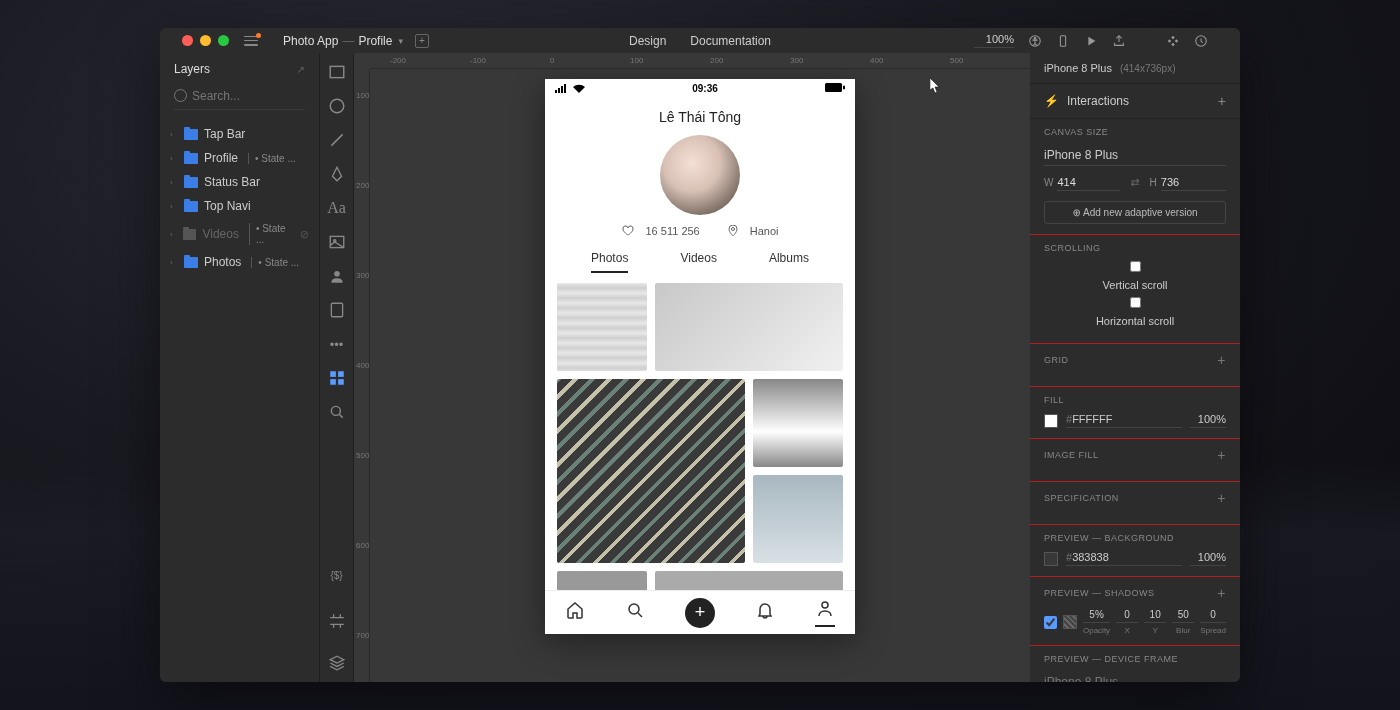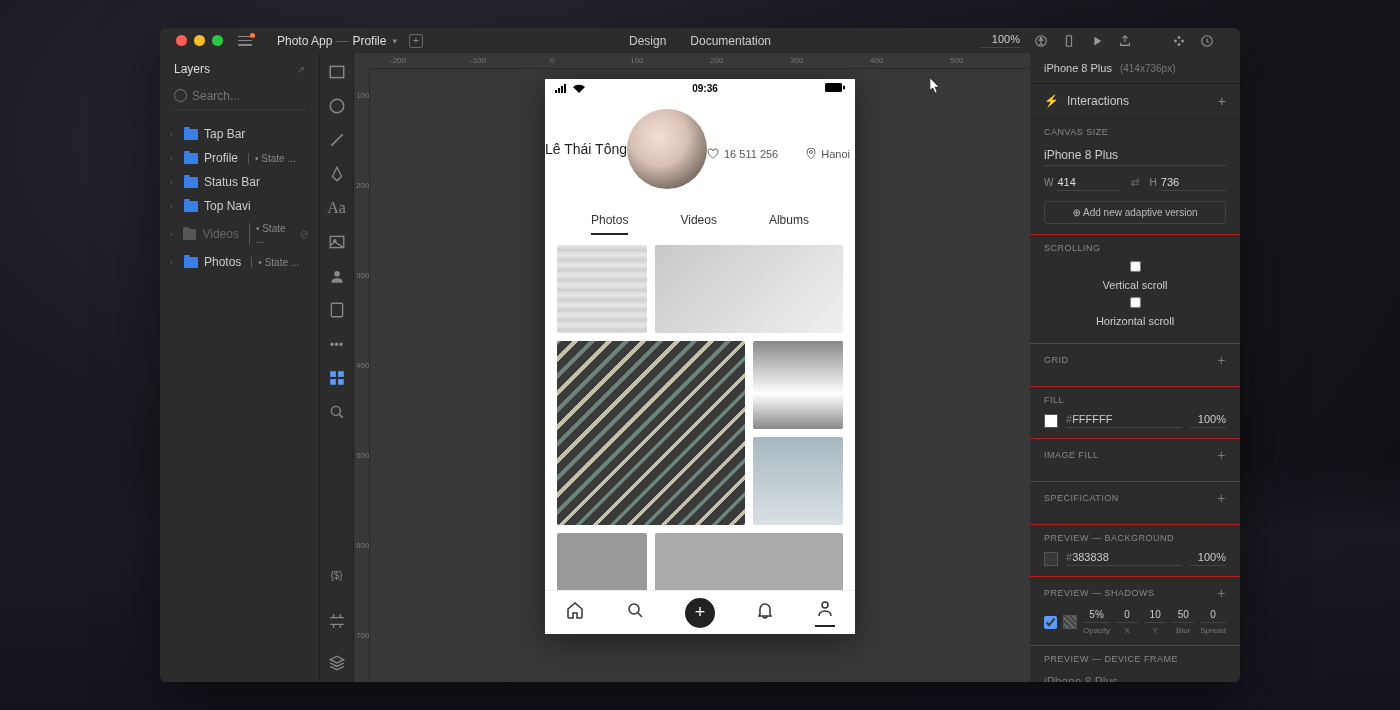--- a/index.html
+++ b/index.html
@@ -1,21 +1,21 @@
 <!DOCTYPE html>
 <html><head>
 <meta charset="utf-8">
 <style>
 * { margin: 0; padding: 0; box-sizing: border-box; font-family: -apple-system, BlinkMacSystemFont, "Segoe UI", sans-serif; }
 body { width: 1400px; height: 710px; overflow: hidden; background: radial-gradient(ellipse at 30% 20%, #2a2a35 0%, #1a1a22 40%, #0a0a0f 100%); position: relative; }
 body::before { content: ""; position: absolute; inset: 0; background: linear-gradient(180deg, transparent 65%, rgba(30,30,40,0.6) 75%, rgba(20,20,30,0.9) 100%); }
 
 .app-window { position: absolute; left: 160px; top: 28px; width: 1080px; height: 654px; background: #2c2c2c; border-radius: 6px; box-shadow: 0 20px 60px rgba(0,0,0,0.5); display: flex; flex-direction: column; overflow: hidden; }
 
-.titlebar { height: 25px; display: flex; align-items: center; padding: 0 16px; gap: 7px; }
+.titlebar { height: 25px; display: flex; align-items: center; padding: 0 22px; gap: 7px; }
 .traffic { width: 11px; height: 11px; border-radius: 50%; }
 .traffic.red { background: #ff5f57; }
 .traffic.yellow { background: #febc2e; }
 .traffic.green { background: #28c840; }
 .burger { width: 14px; height: 10px; margin-left: 8px; display: flex; flex-direction: column; justify-content: space-between; position: relative; }
 .burger span { height: 1.5px; background: #888; border-radius: 1px; }
 .burger::after { content: ""; position: absolute; top: -3px; right: -3px; width: 5px; height: 5px; background: #ff7a2a; border-radius: 50%; }
 .titlebar-center { flex: 1; display: flex; align-items: center; gap: 12px; padding-left: 18px; font-size: 12px; color: #ddd; }
 .breadcrumb { display: flex; align-items: center; gap: 4px; }
 .breadcrumb .sep { color: #666; }
@@ -54,25 +54,25 @@
 .canvas-area { flex: 1; background: #383838; position: relative; overflow: hidden; }
 .ruler-h { position: absolute; top: 0; left: 16px; right: 0; height: 16px; background: #383838; border-bottom: 1px solid #2a2a2a; z-index: 5; }
 .ruler-v { position: absolute; top: 16px; left: 0; bottom: 0; width: 16px; background: #383838; border-right: 1px solid #2a2a2a; z-index: 5; }
 .ruler-h span, .ruler-v span { position: absolute; font-size: 8px; color: #777; }
 .ruler-h span { top: 3px; }
 .ruler-v span { left: 2px; transform-origin: 0 0; writing-mode: horizontal-tb; }
 .canvas-scroll { position: absolute; inset: 16px 0 0 16px; display: flex; align-items: flex-start; justify-content: center; padding-top: 10px; }
 .artboard { width: 310px; height: 555px; background: #fff; box-shadow: 0 8px 30px rgba(0,0,0,0.4); display: flex; flex-direction: column; position: relative; }
 .statusbar { height: 18px; display: flex; align-items: center; justify-content: space-between; padding: 0 10px; font-size: 10px; font-weight: 600; }
 .statusbar .sig { display: flex; gap: 4px; align-items: center; }
-.profile-head { display: flex; flex-direction: row; align-items: center; padding: 12px 0 8px; }
+.profile-head { display: flex; flex-direction: column; align-items: center; padding: 12px 0 8px; }
 .profile-name { font-size: 14px; color: #222; font-weight: 500; margin-bottom: 10px; }
 .avatar { width: 80px; height: 80px; border-radius: 50%; background: radial-gradient(circle at 40% 35%, #f5e0d5 0%, #d8c0b5 40%, #8a7a70 70%, #4a4038 100%); margin-bottom: 10px; }
 .profile-stats { display: flex; gap: 28px; font-size: 11px; color: #555; }
-.profile-stats span { display: flex; align-items: flex-start; gap: 5px; }
+.profile-stats span { display: flex; align-items: flex-start; gap: 12px; }
 .prof-tabs { display: flex; justify-content: space-around; padding: 6px 20px 0; font-size: 12px; color: #333; }
 .prof-tabs .pt { padding-bottom: 6px; }
 .prof-tabs .pt.active { border-bottom: 2px solid #222; font-weight: 500; }
 .grid-photos { flex: 1; padding: 10px 12px; display: grid; grid-template-columns: repeat(3, 1fr); grid-auto-rows: 88px; gap: 8px; overflow: hidden; }
 .ph { background: #ccc; border-radius: 2px; }
 .ph1 { background: linear-gradient(180deg, #e8e8e8 0%, #d0d0d0 50%, #e8e8e8 100%); background-size: 100% 10px; }
 .ph2 { grid-column: span 2; background: linear-gradient(135deg, #c8c8c8 0%, #f0f0f0 100%); }
 .ph3 { grid-column: span 2; grid-row: span 2; background: repeating-linear-gradient(-45deg, #3a3a3a 0 8px, #c5c0a8 8px 12px, #3a3a3a 12px 20px, #6b8278 20px 24px); }
 .ph4 { background: linear-gradient(180deg, #888 0%, #fff 60%, #888 100%); }
 .ph5 { background: linear-gradient(180deg, #a8b8c0 0%, #d8e0e5 100%); }

